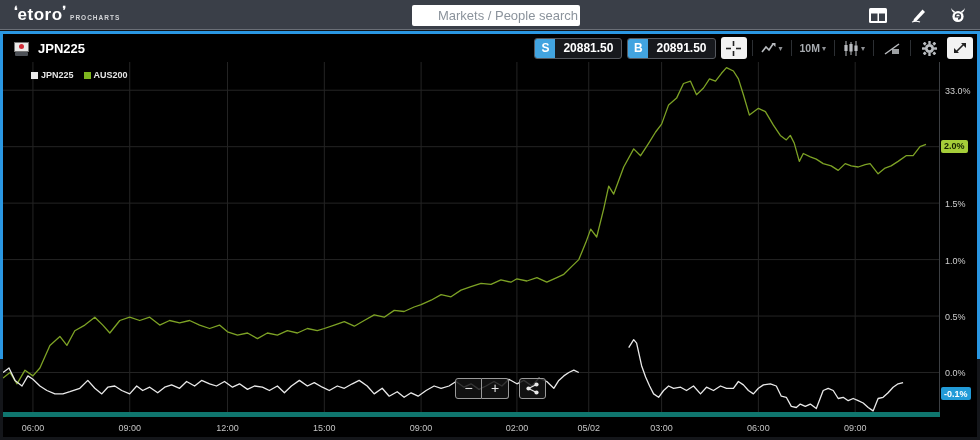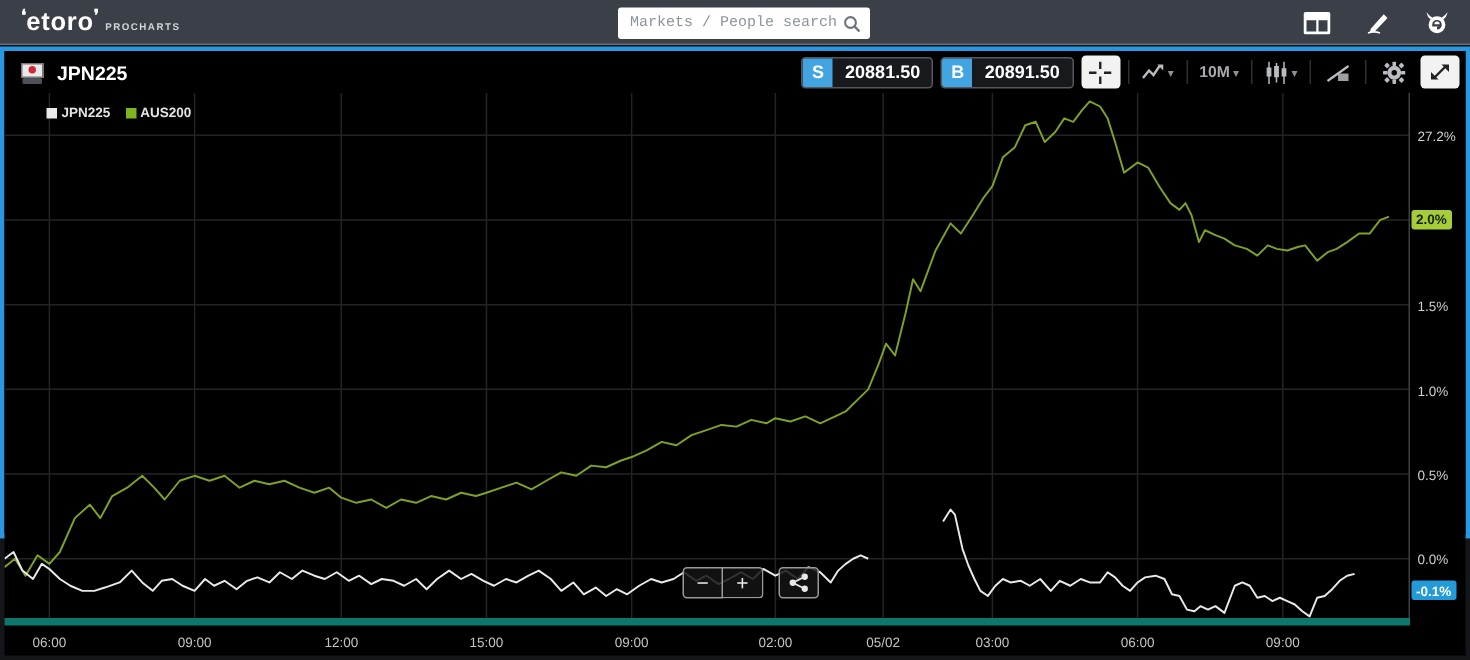--- a/index.html
+++ b/index.html
@@ -9,21 +9,21 @@
   .topbar { position:absolute; left:0; top:0; width:980px; height:30px;
     background:#3a3f48; border-bottom:1px solid #6a6f77;
     display:flex; align-items:center; }
   .logo-wrap { display:flex; align-items:baseline; margin-left:14px; }
   .logo-main { color:#fff; font-weight:bold; font-size:17px; letter-spacing:.5px; position:relative; }
   .horn { color:#fff; font-size:11px; font-weight:bold; position:relative; top:-6px; }
   .logo-sub { color:#d3d5d8; font-size:6.5px; font-weight:bold; letter-spacing:1px; margin-left:4px; }
   .search-wrap { position:absolute; left:412px; top:5px; width:168px; height:21px;
     background:#fff; border-radius:2px; display:flex; align-items:center; }
   .search-wrap input { flex:1; border:none; outline:none; background:transparent;
-    font-size:10px; color:#333; padding:0 4px 0 8px; font-family:Liberation Mono, monospace; }
+    font-size:13px; color:#333; padding:0 4px 0 8px; font-family:Liberation Sans, sans-serif;text-align:center; }
   .search-wrap input::placeholder { color:#8b939c; }
   .search-icon-svg { margin-right:6px; }
   .topbar-right { position:absolute; right:12px; top:0; height:30px; display:flex; align-items:center; gap:20px; }
   .tb-icon { width:20px; height:18px; display:flex; align-items:center; justify-content:center; cursor:pointer; }
 
   
   .widget { position:absolute; left:0; top:31px; width:980px; height:328px;
     border:3px solid #2a97e2; background:#000; }
   .chart-header { position:relative; height:28px; background:#000; display:flex; align-items:center; }
   .flag-icon { width:17px; height:15px; margin-left:10px; position:relative; }
@@ -227,21 +227,21 @@
       </div>
       <div class="legend-item">
         <span class="legend-swatch" style="background:#7db51e;"></span>
         <span class="legend-label">AUS200</span>
       </div>
     </div>
 
     <div class="y-axis" id="y-axis">
       <div class="price-badge badge-green" id="badge-green" style="top: 77.6774px;">2.0%</div>
       <div class="price-badge badge-blue" id="badge-blue" style="top: 325px;">-0.1%</div>
-    <div class="y-tick" style="top: 24.2258px;">27.2%</div>
+    <div class="y-tick" style="top: 24.2258px;">33.0%</div>
         <div class="y-tick" style="top: 137.129px;">1.5%</div>
         <div class="y-tick" style="top: 193.581px;">1.0%</div>
         <div class="y-tick" style="top: 250.032px;">0.5%</div>
         <div class="y-tick" style="top: 306.484px;">0.0%</div>
       </div>
 
     <div class="x-axis" id="x-axis">
         <div class="x-tick" style="left: 29.9361px;">06:00</div>
         <div class="x-tick" style="left: 126.729px;">09:00</div>
         <div class="x-tick" style="left: 224.521px;">12:00</div>

